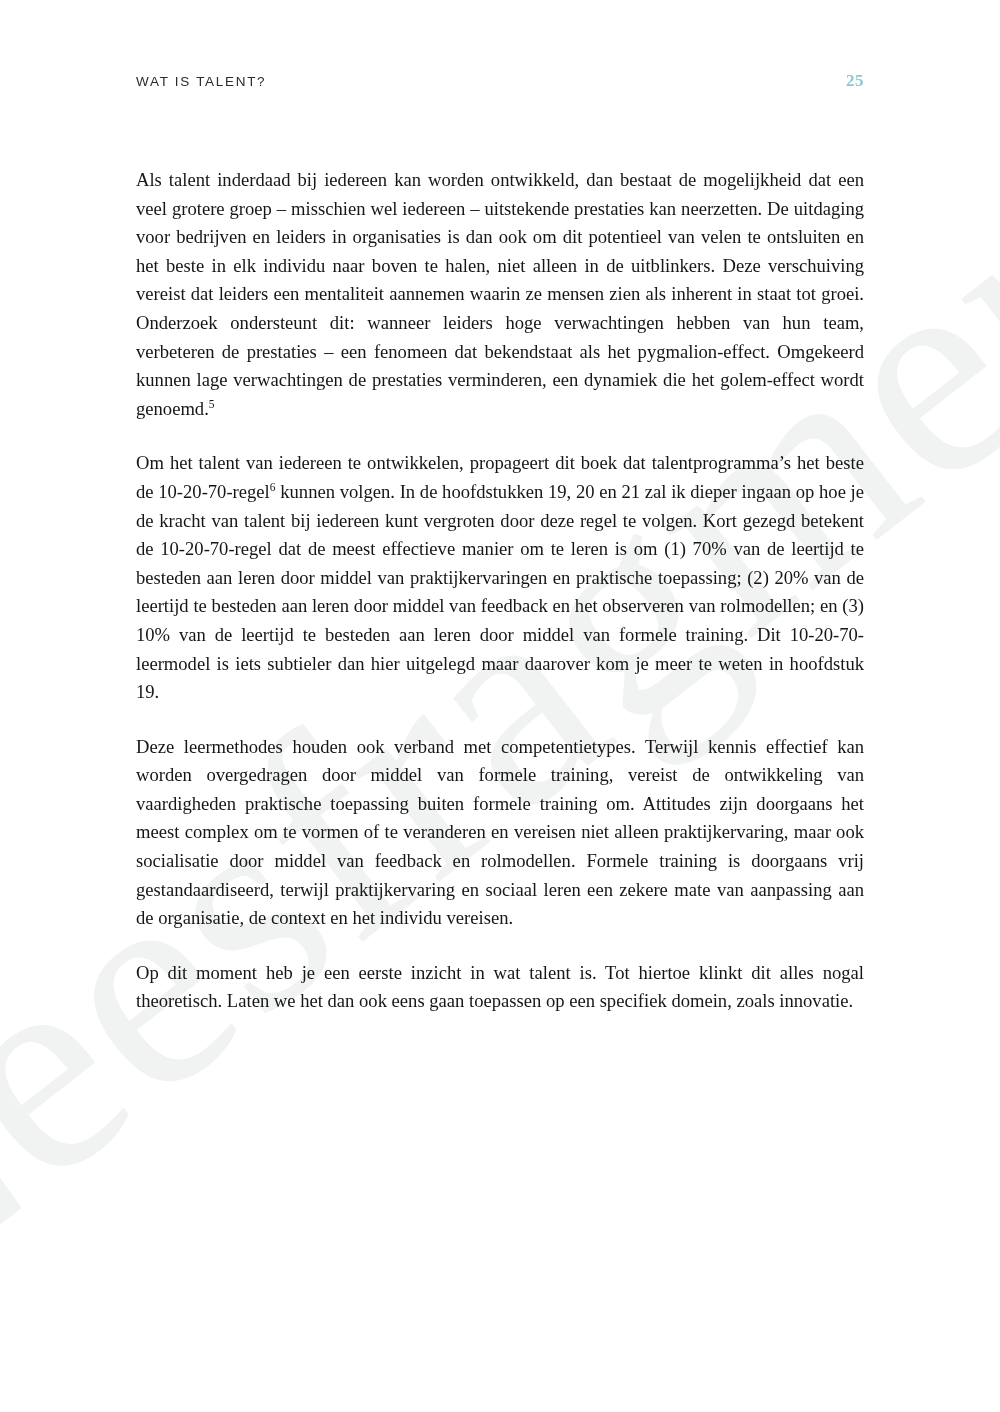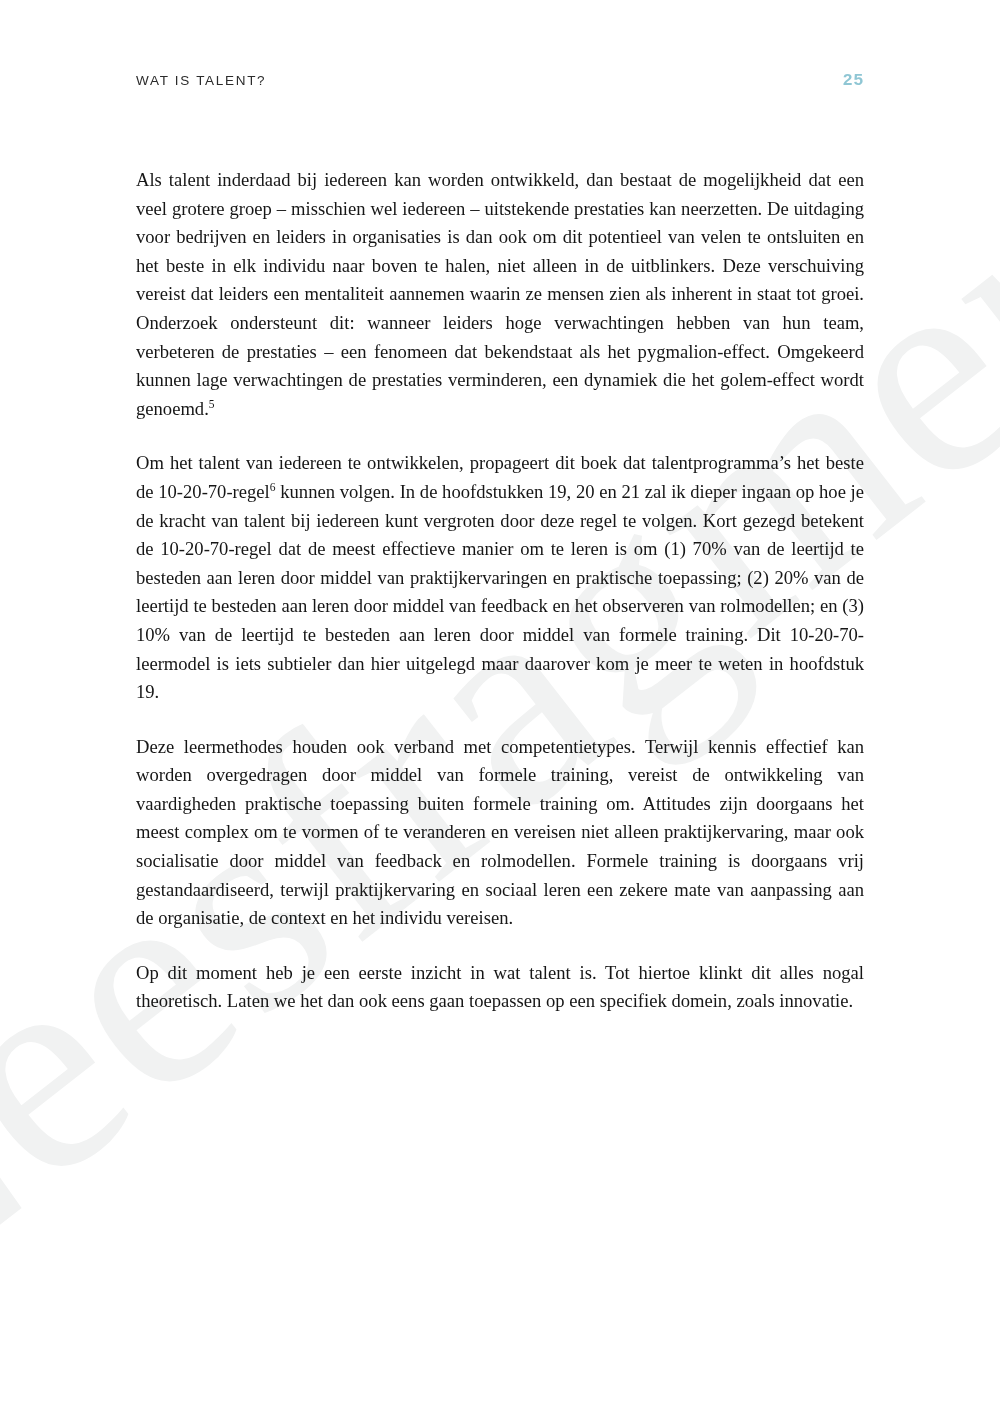--- a/index.html
+++ b/index.html
@@ -68,21 +68,21 @@
     font-family: "Liberation Sans", "DejaVu Sans", sans-serif;
     font-size: 13.5px;
     font-weight: 400;
     letter-spacing: 1.7px;
     color: #2b2b2b;
     text-transform: uppercase;
     white-space: nowrap;
   }
 
   .page-number {
-    font-family: Liberation Mono, monospace;
+    font-family: Liberation Serif, serif;
     font-size: 17px;
     font-weight: 700;
     letter-spacing: 0.5px;
     color: #8fc6d4;
   }
 
   
   .text-column {
     position: absolute;
     left: 136px;

